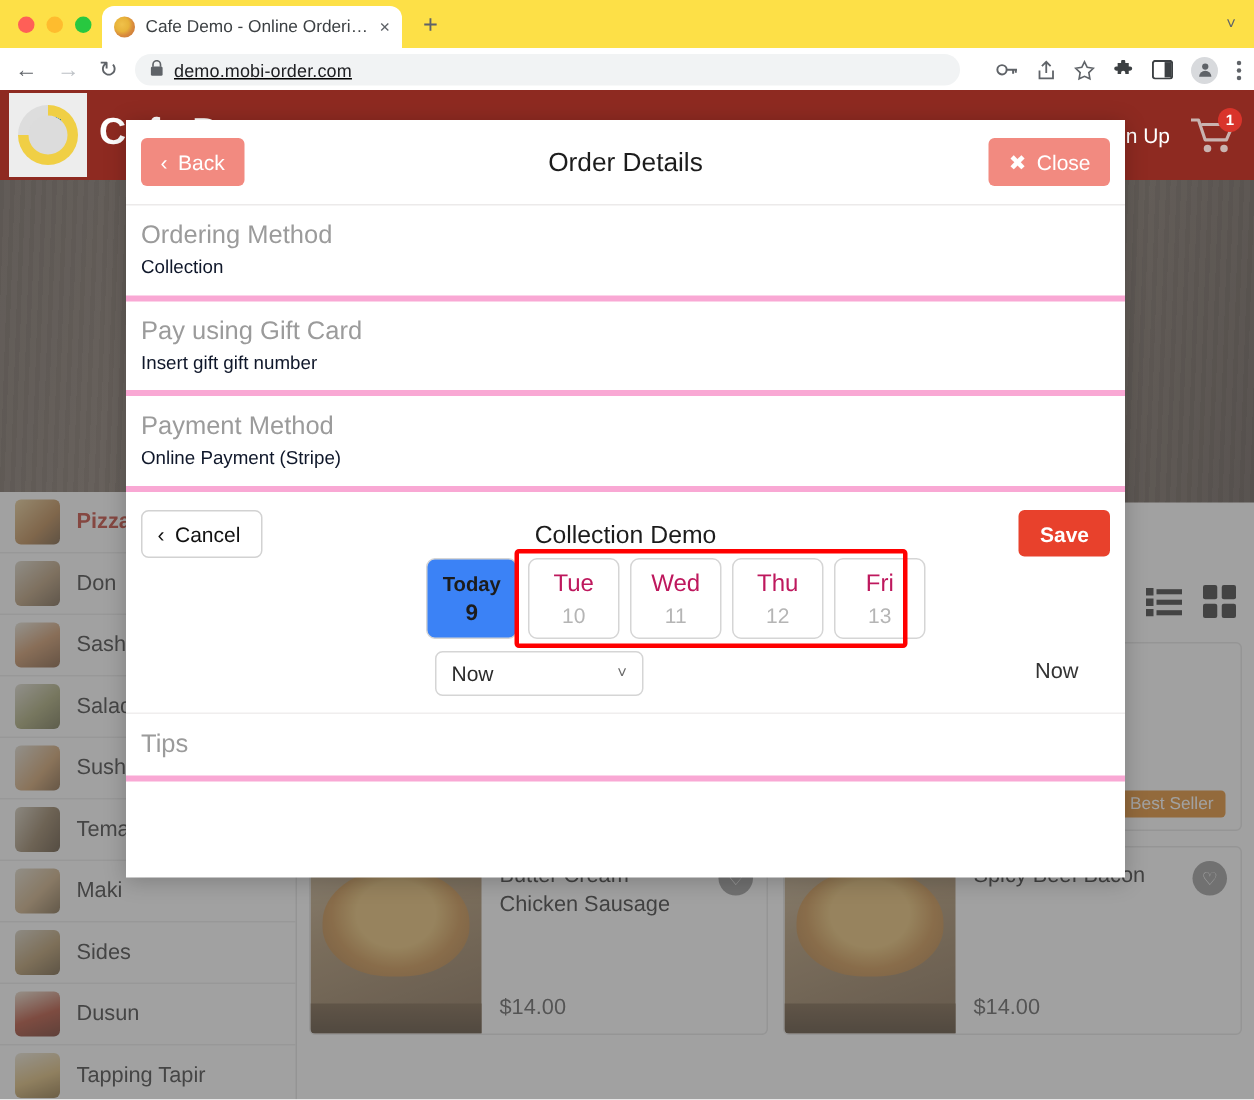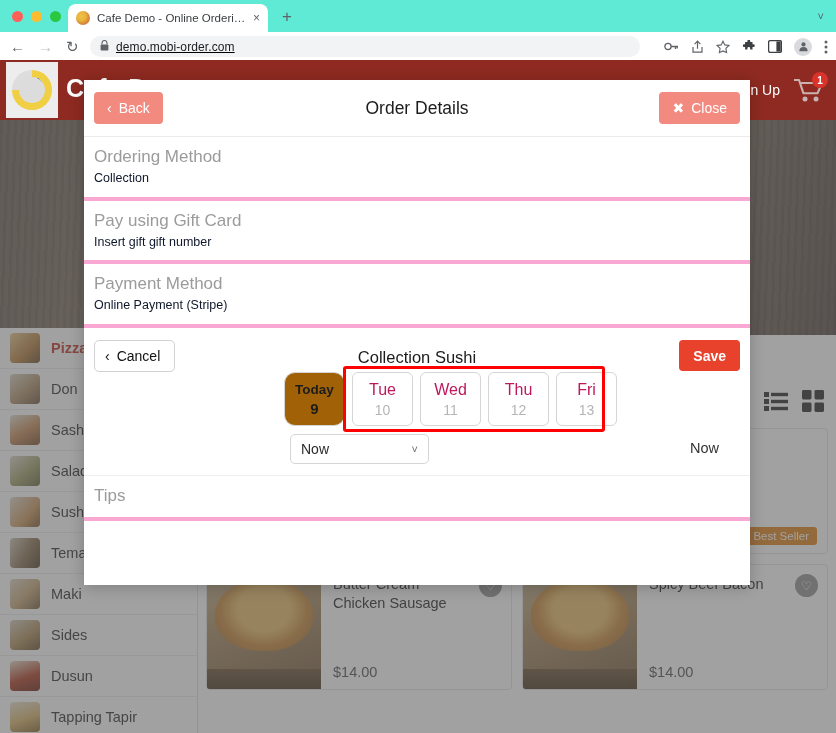--- a/index.html
+++ b/index.html
@@ -7,21 +7,21 @@
     width: 836px; height: 733px;
     font-family: "Liberation Sans", sans-serif;
     overflow: hidden;
     background: #ffffff;
   }
   #root { position: relative; width: 836px; height: 733px; }
 
   
   .chrome-tabstrip {
     position: absolute; top: 0; left: 0; width: 836px; height: 32px;
-    background: #5eead4;
+    background: #fde047;
   }
   .traffic { position: absolute; top: 11px; left: 12px; display: flex; gap: 8px; }
   .dot { width: 11px; height: 11px; border-radius: 50%; }
   .dot.red { background: #ff5f57; }
   .dot.yellow { background: #febc2e; }
   .dot.green { background: #28c840; }
 
   .tab {
     position: absolute; top: 4px; left: 68px; width: 200px; height: 28px;
     background: #ffffff; border-radius: 8px 8px 0 0;
@@ -250,21 +250,21 @@
     display: flex; align-items: flex-start; gap: 0;
   }
   .day-chip {
     width: 61px; height: 54px; border: 1px solid #d5d5d5; border-radius: 6px;
     background: #fff; display: flex; flex-direction: column;
     align-items: center; justify-content: center; gap: 3px; margin-right: 7px;
     cursor: pointer;
   }
   .day-chip .dow { font-size: 16px; color: #be185d; }
   .day-chip .dnum { font-size: 14px; color: #b5b5b5; }
-  .day-chip.today { background: #a16207; border-radius: 11px; }
+  .day-chip.today { background: #3b82f6; }
   .day-chip.today .dow { color: #1c1c1c; font-weight: 700; font-size: 13.5px; }
   .day-chip.today .dnum { color: #1c1c1c; font-weight: 700; font-size: 15px; }
 
   .hl-box {
     position: absolute; left: 259px; top: 38px; width: 262px; height: 66px;
     border: 3px solid #ff0000; border-radius: 3px; pointer-events: none;
   }
 
   .time-row {
     position: absolute; left: 206px; top: 106px; right: 10px; height: 32px;
@@ -511,21 +511,21 @@
       <div class="row-label">Payment Method</div>
       <div class="row-sub">Online Payment (Stripe)</div>
     </div>
 
     <div class="date-block">
       <div class="date-head">
         <button class="btn-cancel">
           <span>‹</span>
           <span>Cancel</span>
         </button>
-        <div class="date-title">Collection Sushi</div>
+        <div class="date-title">Collection Demo</div>
         <button class="btn-save">Save</button>
       </div>
 
       <div class="days-row">
         <div class="day-chip today">
           <span class="dow">Today</span>
           <span class="dnum">9</span>
         </div>
         <div class="day-chip">
           <span class="dow">Tue</span>

